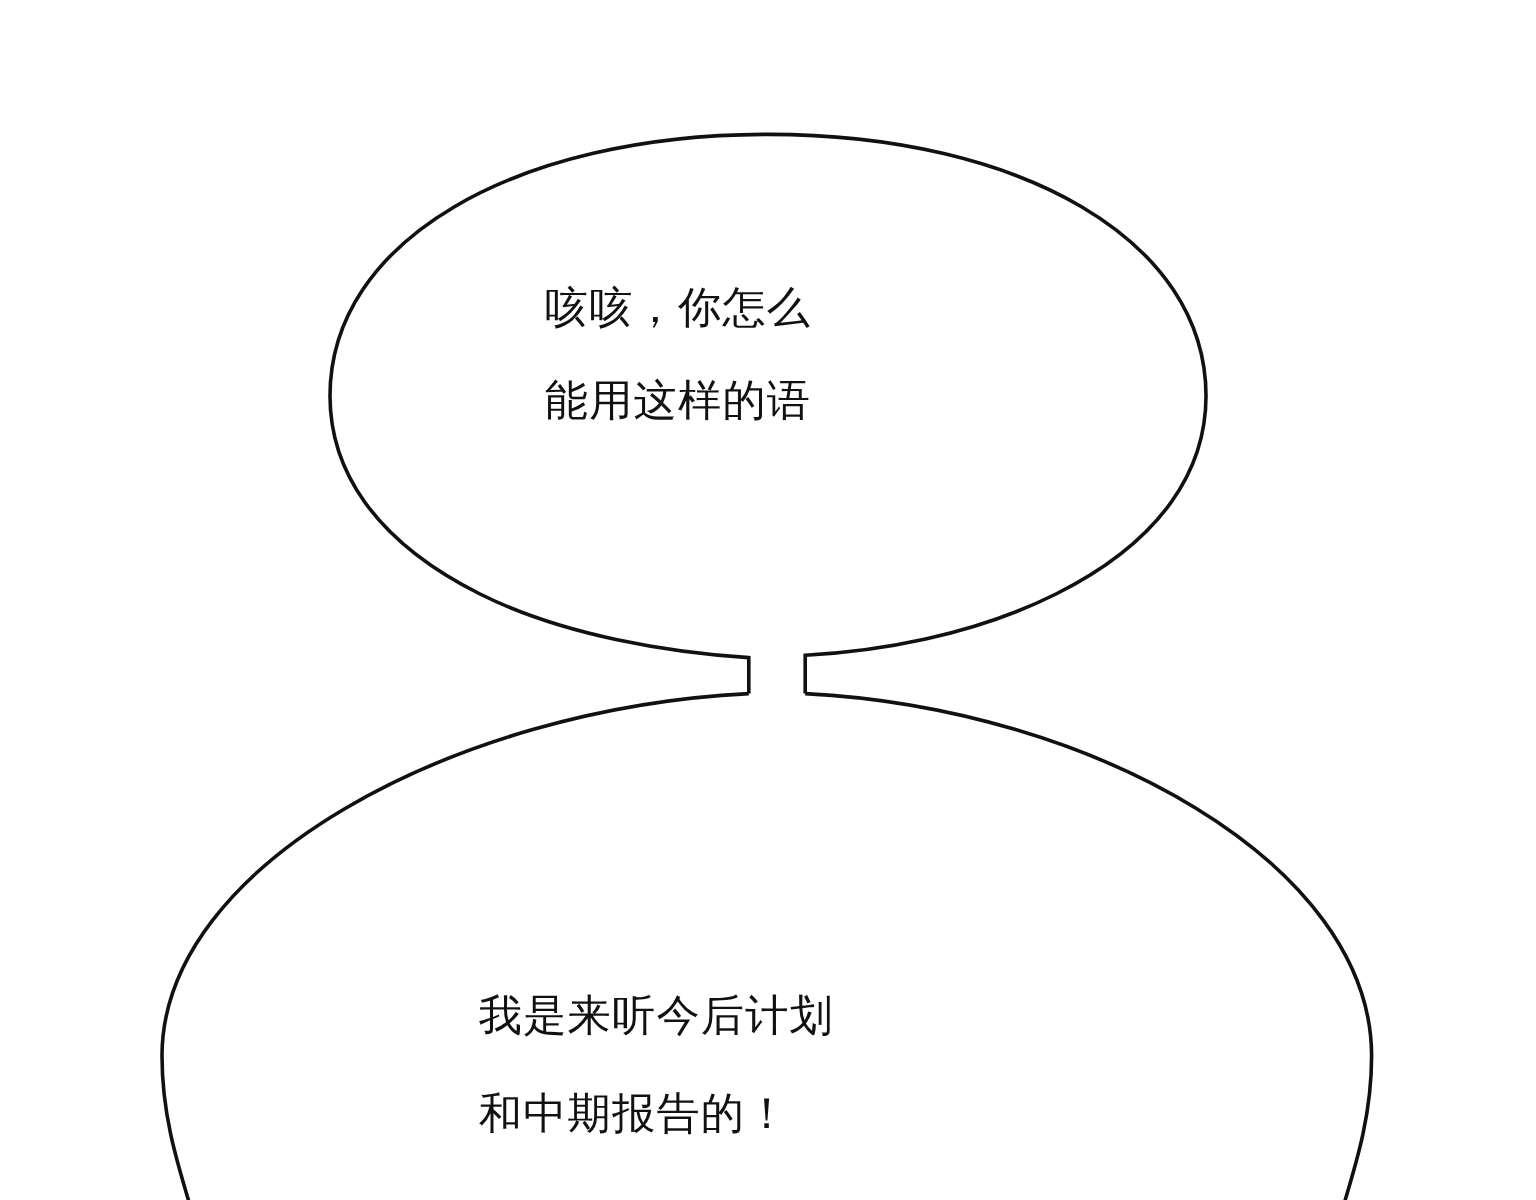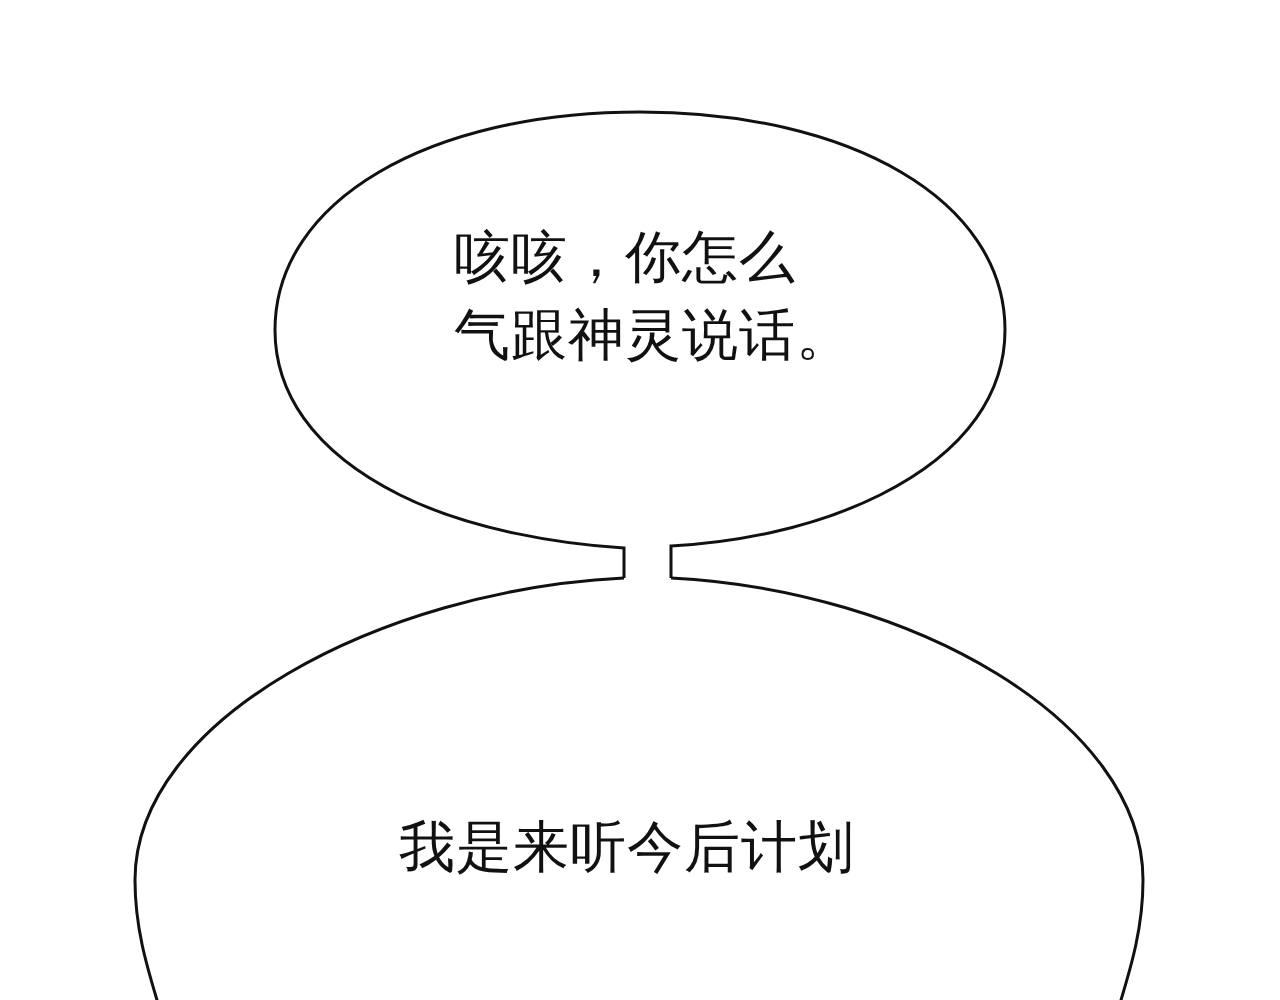--- a/index.html
+++ b/index.html
@@ -17,21 +17,21 @@
     .canvas {
       position: absolute;
       left: 0;
       top: 0;
       width: 1280px;
       height: 1000px;
     }
     .bubble-text {
       position: absolute;
       color: #111111;
-      font-size: 56px;
+      font-size: 36px;
       line-height: 78px;
       letter-spacing: 1px;
       white-space: nowrap;
       font-weight: 400;
     }
     .bubble-text .line {
       display: block;
     }
     #top-text {
       left: 454px;
@@ -62,19 +62,20 @@
     <path d="M 624 578
              C 380 590, 135 720, 135 880
              C 135 930, 148 970, 160 1010
              M 671 578
              C 910 590, 1143 720, 1143 880
              C 1143 930, 1130 970, 1118 1010" fill="none" stroke="#111111" stroke-width="3"></path>
   </svg>
 
   <div id="top-text" class="bubble-text">
     <span class="line">咳咳，你怎么</span>
-    <span class="line">气跟神灵说话。</span>
+    <span class="line">能用这样的语</span>
   </div>
 
   <div id="bottom-text" class="bubble-text">
     <span class="line">我是来听今后计划</span>
+    <span class="line">和中期报告的！</span>
   </div>
 </div>
 
 </body></html>

